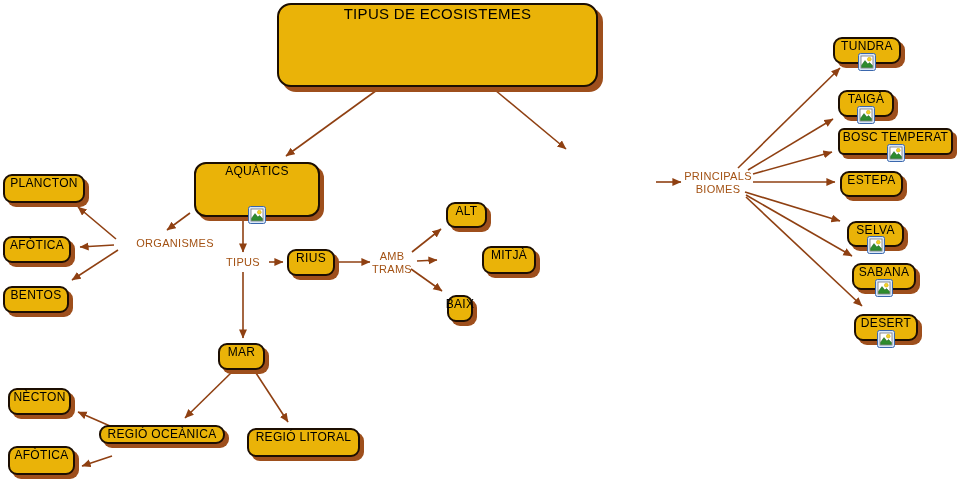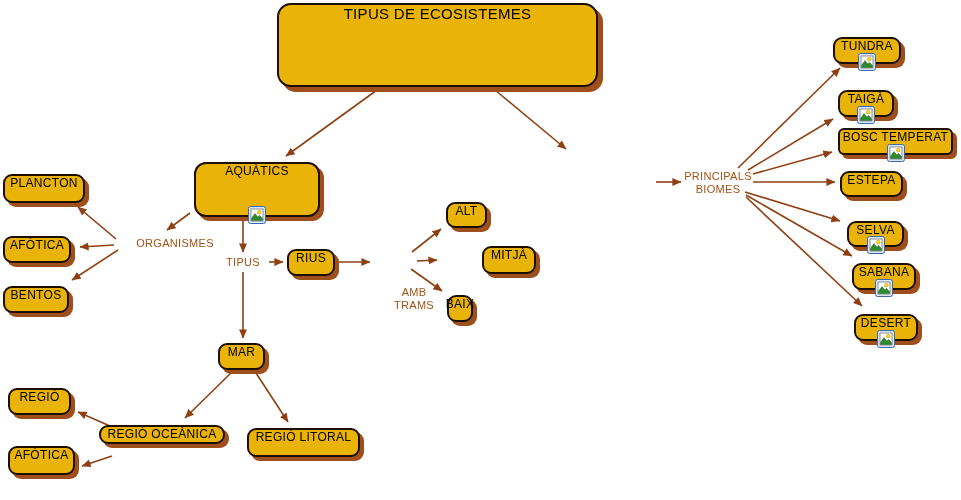--- a/index.html
+++ b/index.html
@@ -130,21 +130,21 @@
 
   <div class="node" style="left:447px;top:295px;width:26px;height:27px;">
     <span>BAIX</span>
   </div>
 
   <div class="node" style="left:218px;top:343px;width:47px;height:27px;">
     <span>MAR</span>
   </div>
 
   <div class="node" style="left:8px;top:388px;width:63px;height:27px;">
-    <span>REGIÓ</span>
+    <span>NÈCTON</span>
   </div>
 
   <div class="node" style="left:99px;top:425px;width:126px;height:19px;">
     <span>REGIÓ OCEÀNICA</span>
   </div>
 
   <div class="node" style="left:247px;top:428px;width:113px;height:29px;">
     <span>REGIÓ LITORAL</span>
   </div>
 
@@ -224,21 +224,21 @@
           <rect x="0.5" y="0.5" width="17" height="17" rx="2" fill="#D8E6F8" stroke="#3A67AD"></rect>
           <rect x="3" y="3" width="12" height="12" fill="#FFFFFF" stroke="#777777" stroke-width="0.8"></rect>
           <circle cx="11.3" cy="6.2" r="1.9" fill="#F5D327" stroke="#C9A40A" stroke-width="0.5"></circle>
           <path d="M3.6 12.2 L7 7.6 L9.8 11 L11.6 9.6 L14.4 12.4 L14.4 14.4 L3.6 14.4 Z" fill="#2E8B2E" stroke="#1C5C1C" stroke-width="0.5"></path>
         </svg>
       </span>
   </div>
 
   <div class="clabel" style="left:151px;top:244px;margin-left:24px;">ORGANISMES</div>
   <div class="clabel" style="left:243px;top:263px;">TIPUS</div>
-  <div class="clabel" style="left:414px;top:263px;margin-top:36px;">
+  <div class="clabel" style="left:392px;top:263px;">
     <span>AMB</span><br>
     <span>TRAMS</span>
   </div>
   <div class="clabel" style="left:718px;top:183px;">
     <span>PRINCIPALS</span><br>
     <span>BIOMES</span>
   </div>
 
 </div>
 

